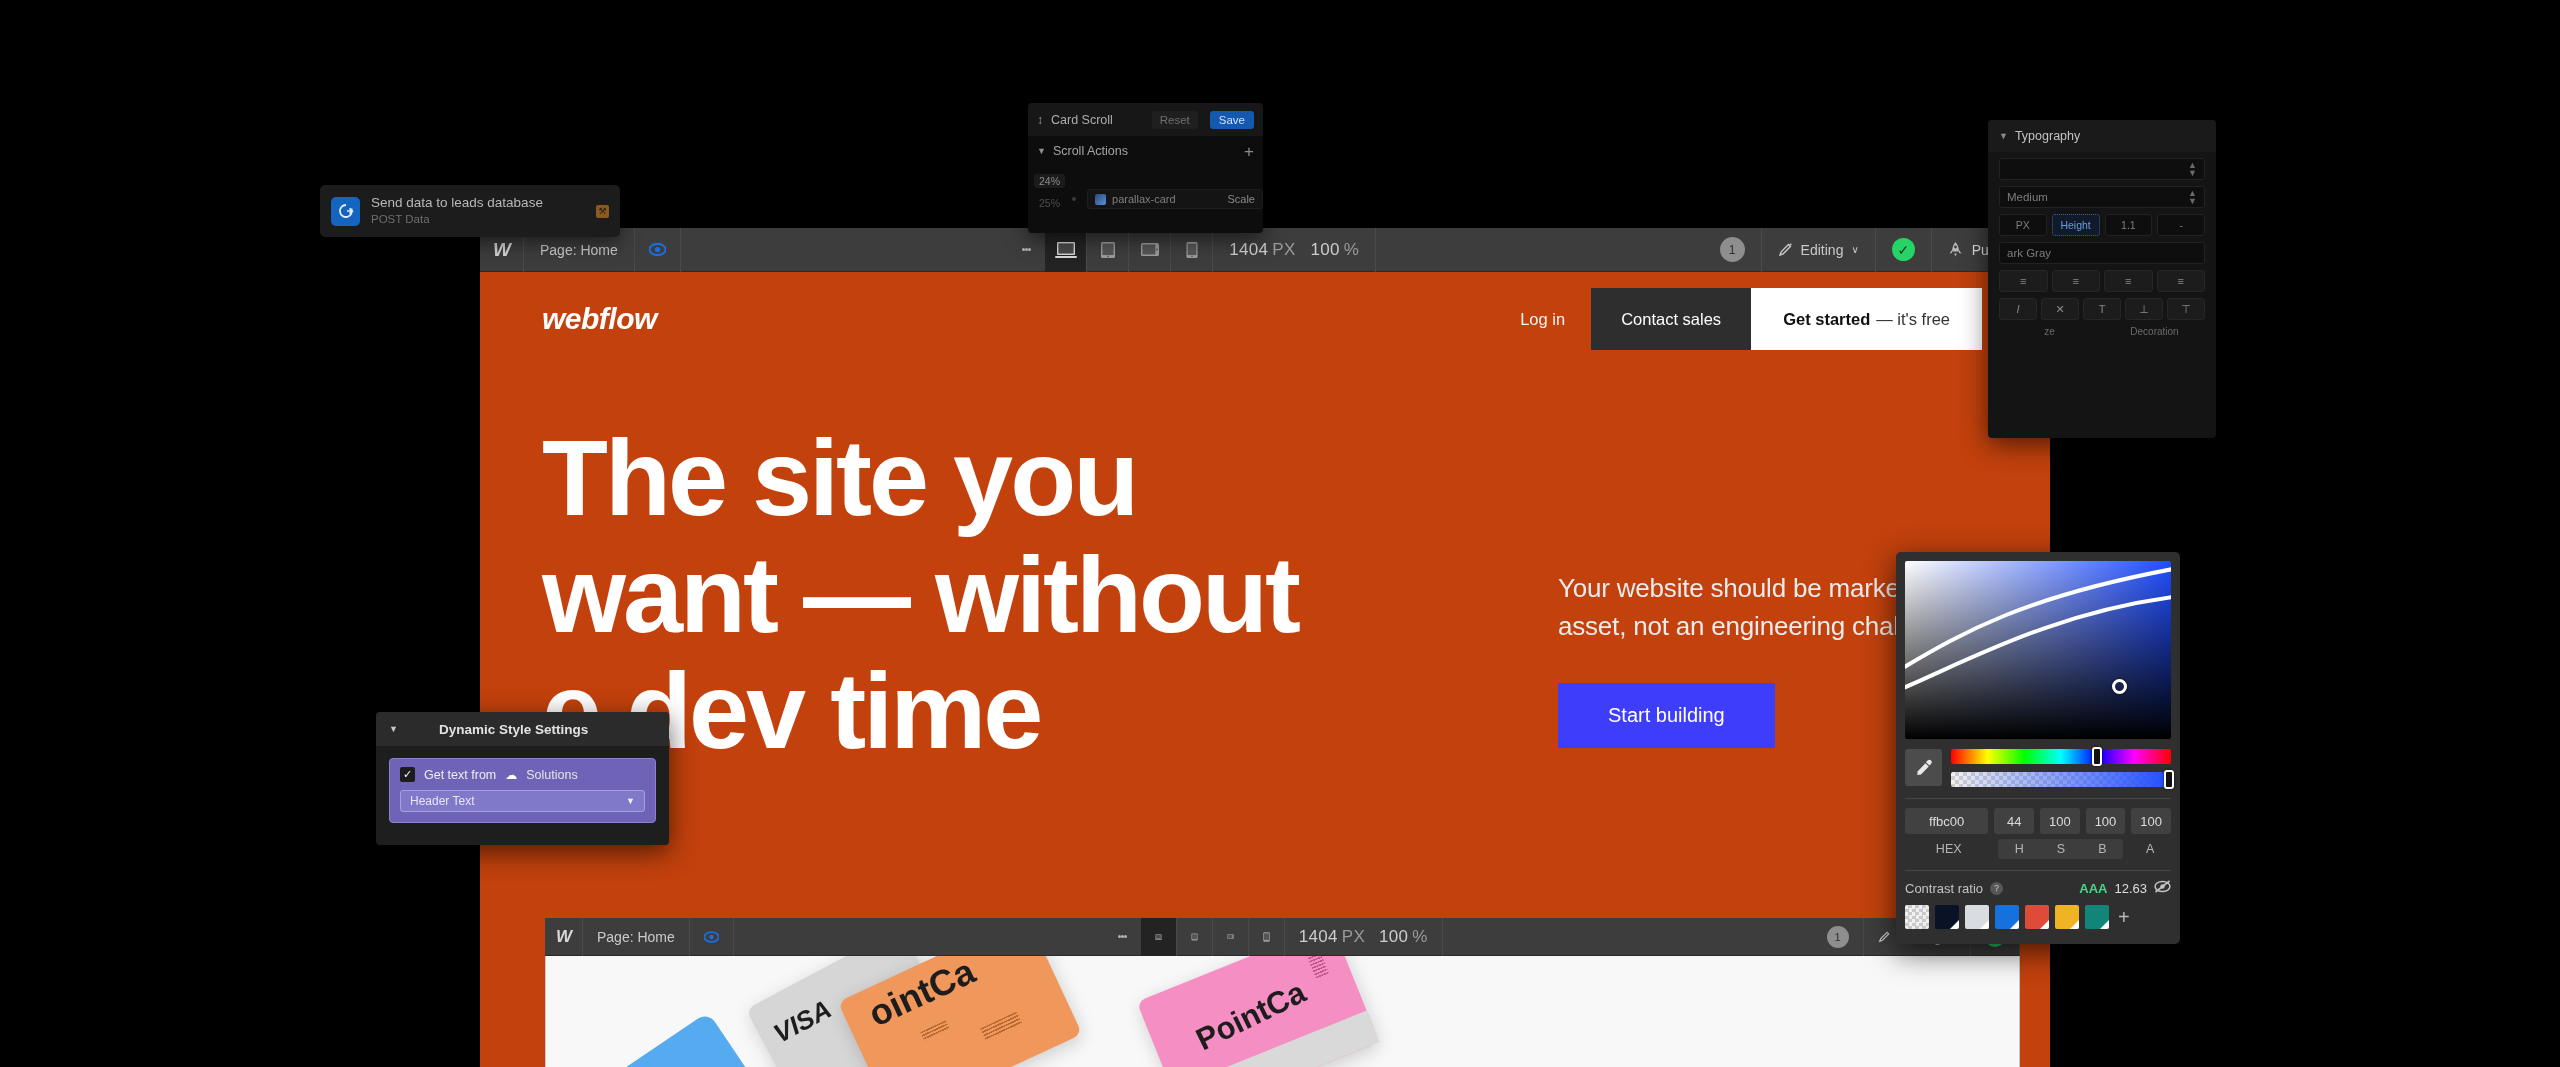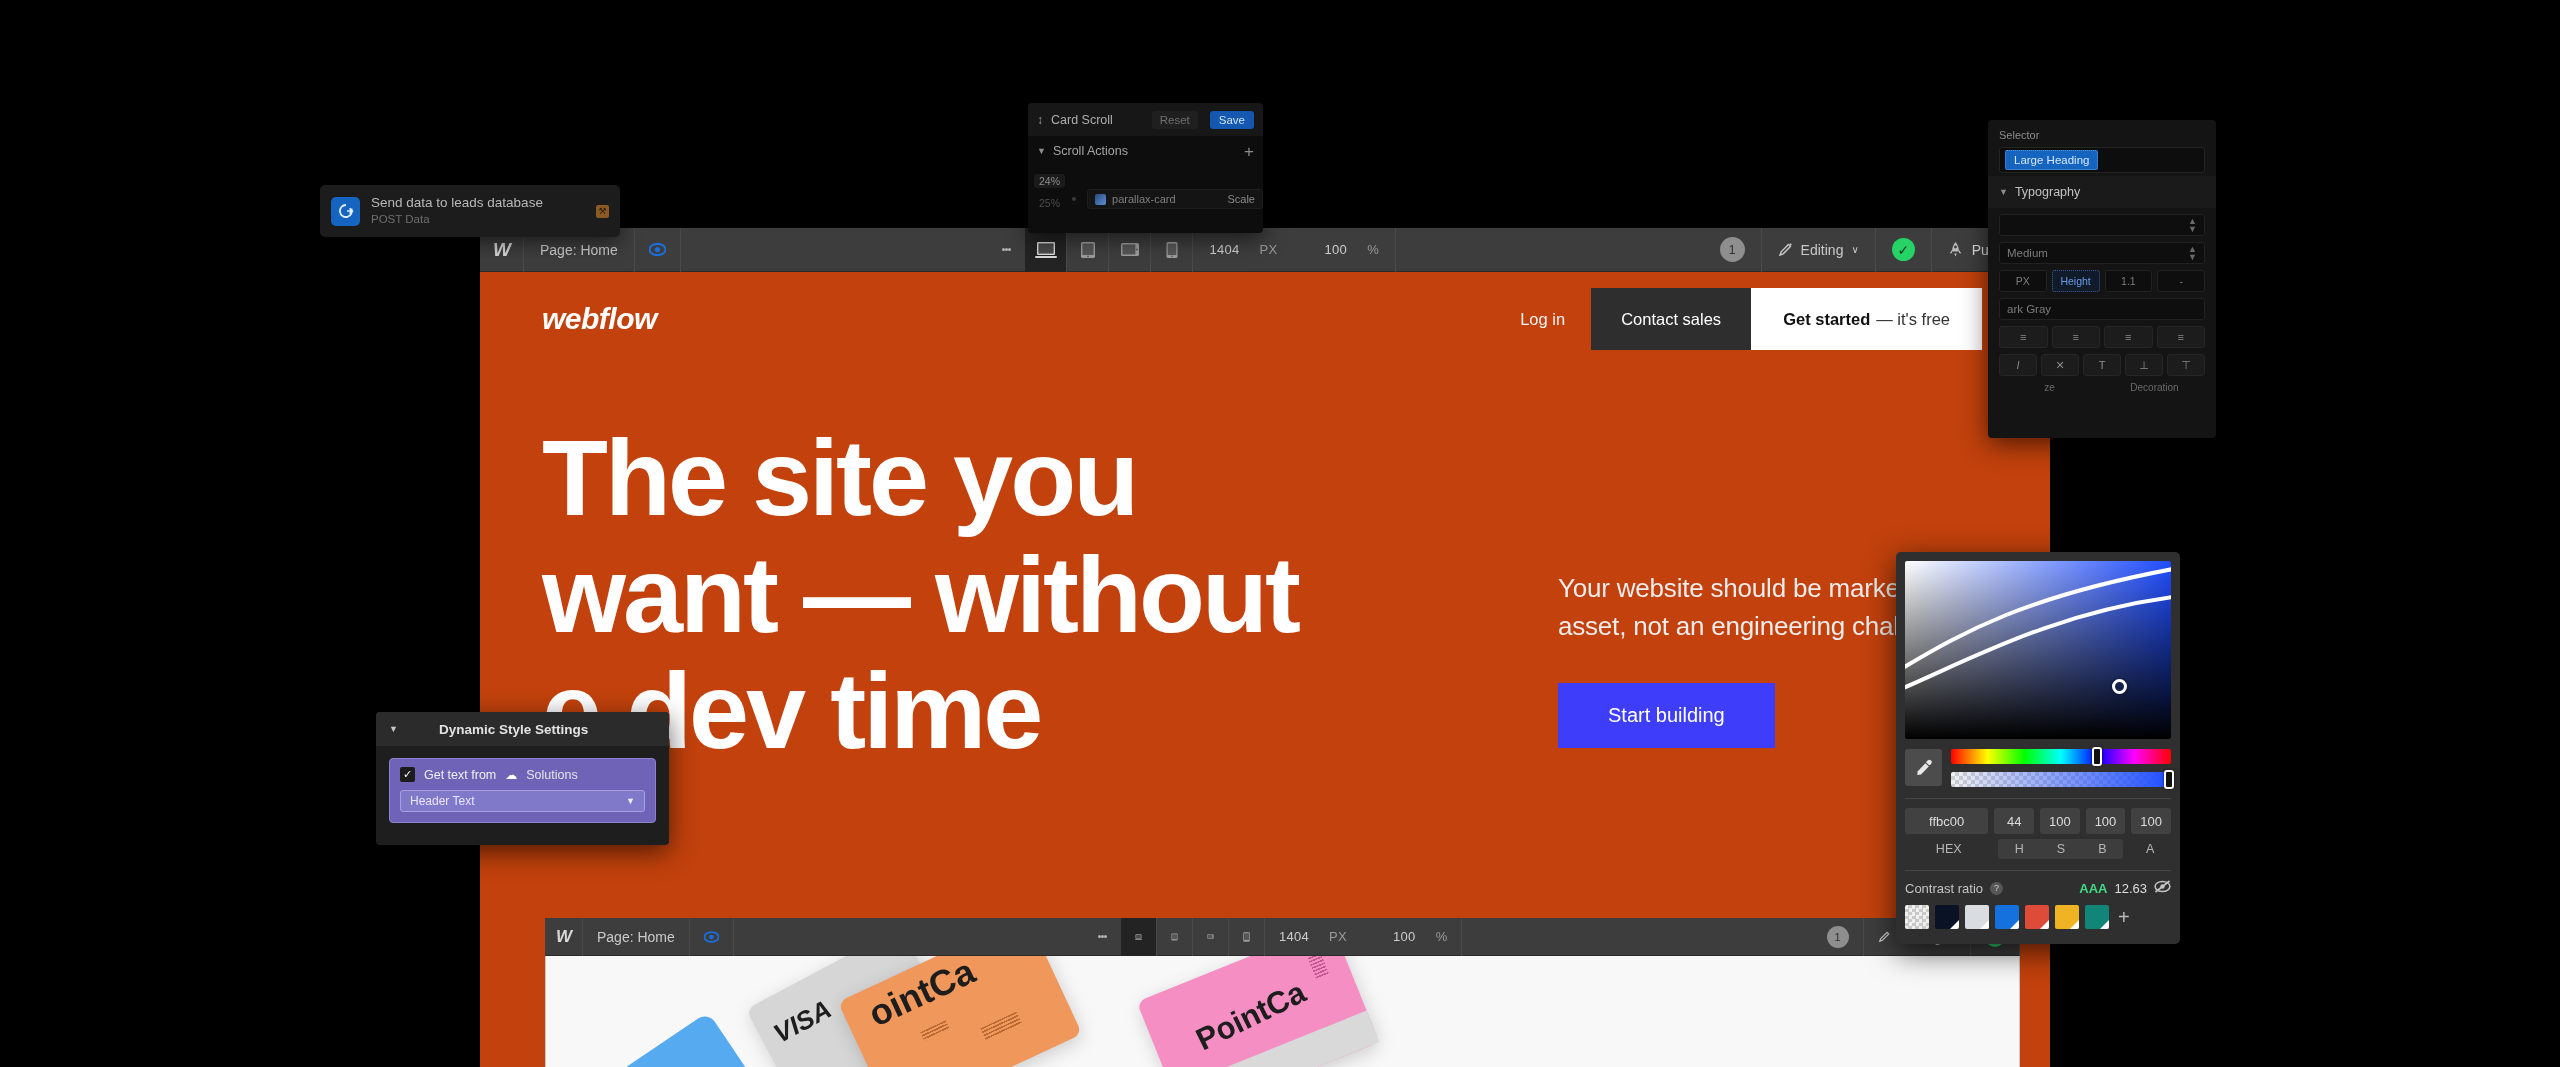--- a/index.html
+++ b/index.html
@@ -22,21 +22,21 @@
             padding:0 16px; border-right:1px solid #4a4a4a; }
   .tb-logo{ width:44px; padding:0; font-weight:bold; font-size:19px; color:#d8d8d8;
             font-style:italic; letter-spacing:-1px; }
   .tb-page{ color:#cbcbcb; font-size:14px; }
   .tb-eye{ padding:0 14px; }
   .tb-spacer{ flex:1; border-right:none; }
   .tb-kebab{ padding:0 14px; border-right:none; }
   .tb-kebab i{ display:block; width:3px; height:3px; border-radius:50%; background:#b5b5b5; margin:2px 0;}
   .tb-dev{ width:42px; padding:0; border-right:1px solid #4a4a4a; cursor:pointer;}
   .tb-dev.active{ background:#232323; }
-  .tb-size{ color:#cdcdcd; font-size:13px; letter-spacing:.3px; gap:20px;align-items:center; }
+  .tb-size{ color:#cdcdcd; font-size:17px; letter-spacing:.3px; gap:4px;align-items:center; }
   .tb-size .unit{ color:#9a9a9a; }
   .tb-badge{ border-right:1px solid #4a4a4a; }
   .badge-circle{ width:25px; height:25px; border-radius:50%; background:#8e8e8e;
                  color:#2e2e2e; font-size:12px; display:flex; align-items:center; justify-content:center;}
   .tb-edit{ gap:8px; color:#c9c9c9; font-size:14px;}
   .tb-check{ border-right:1px solid #4a4a4a; }
   .check-circle{ width:23px;height:23px;border-radius:50%;background:#25d366;
                  display:flex;align-items:center;justify-content:center;color:#0b2f17;font-size:14px;}
   .tb-publish{ gap:9px; color:#dcdcdc; font-size:14px; border-right:none;}
 
@@ -469,26 +469,20 @@
         <span class="ps-item">
           <span class="ps-thumb"></span>
           <span class="ps-name">parallax-card</span>
           <span class="ps-action">Scale</span>
         </span>
       </div>
     </div>
   </div>
 
   <div class="panel-typo">
-    <div class="pt-sect">
-      <div class="pt-label">Selector</div>
-      <div class="pt-selbox">
-        <span class="pt-chip">Large Heading</span>
-      </div>
-    </div>
     <div class="pt-typo-head">
       <span class="ps-caret">▼</span>
       <span class="t">Typography</span>
     </div>
     <div class="pt-body">
       <div class="pt-field">
         <span></span>
         <span class="stepper">▲<br>▼</span>
       </div>
       <div class="pt-field">

